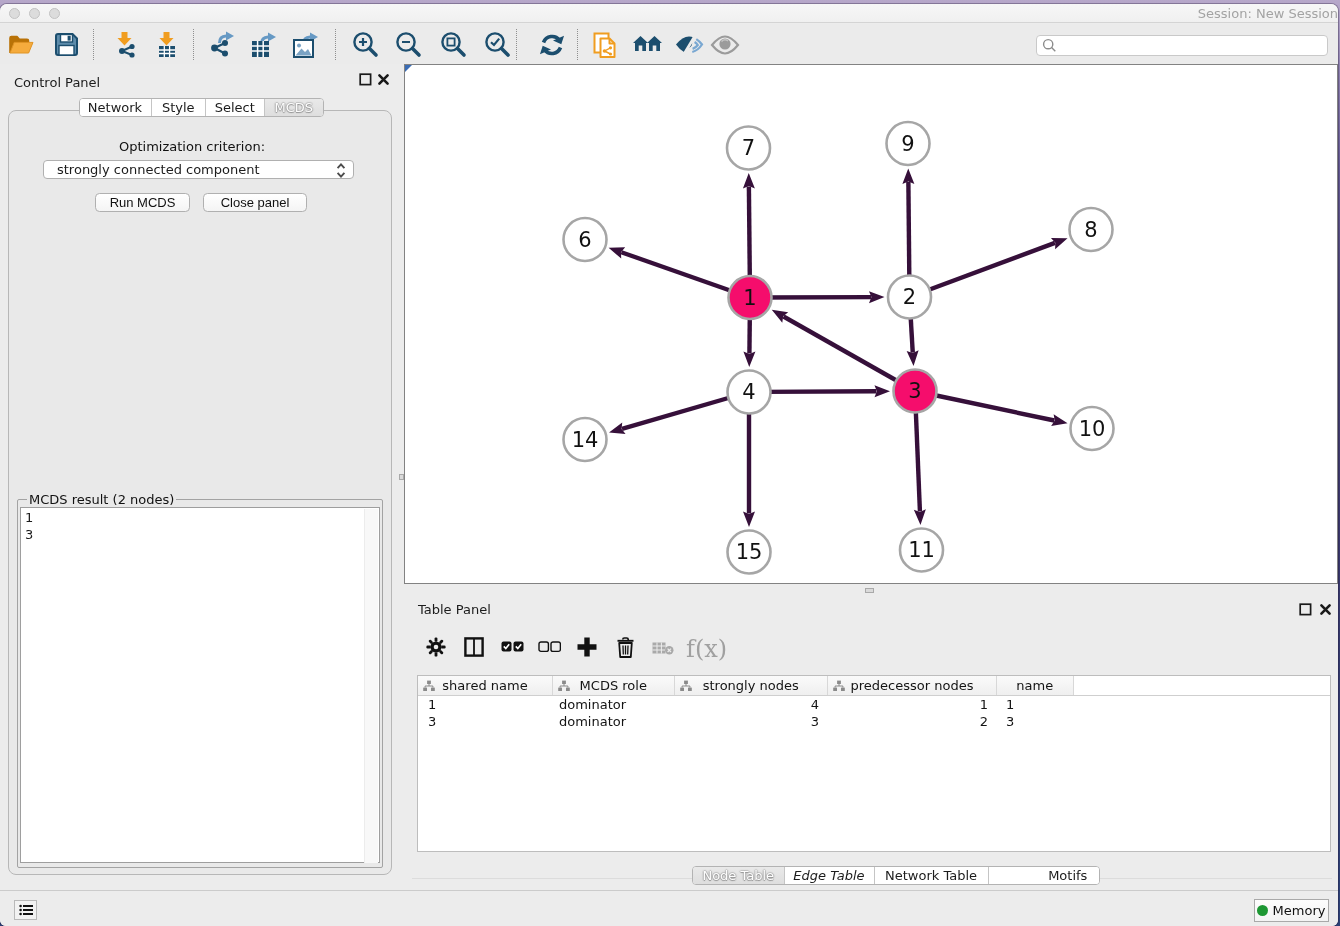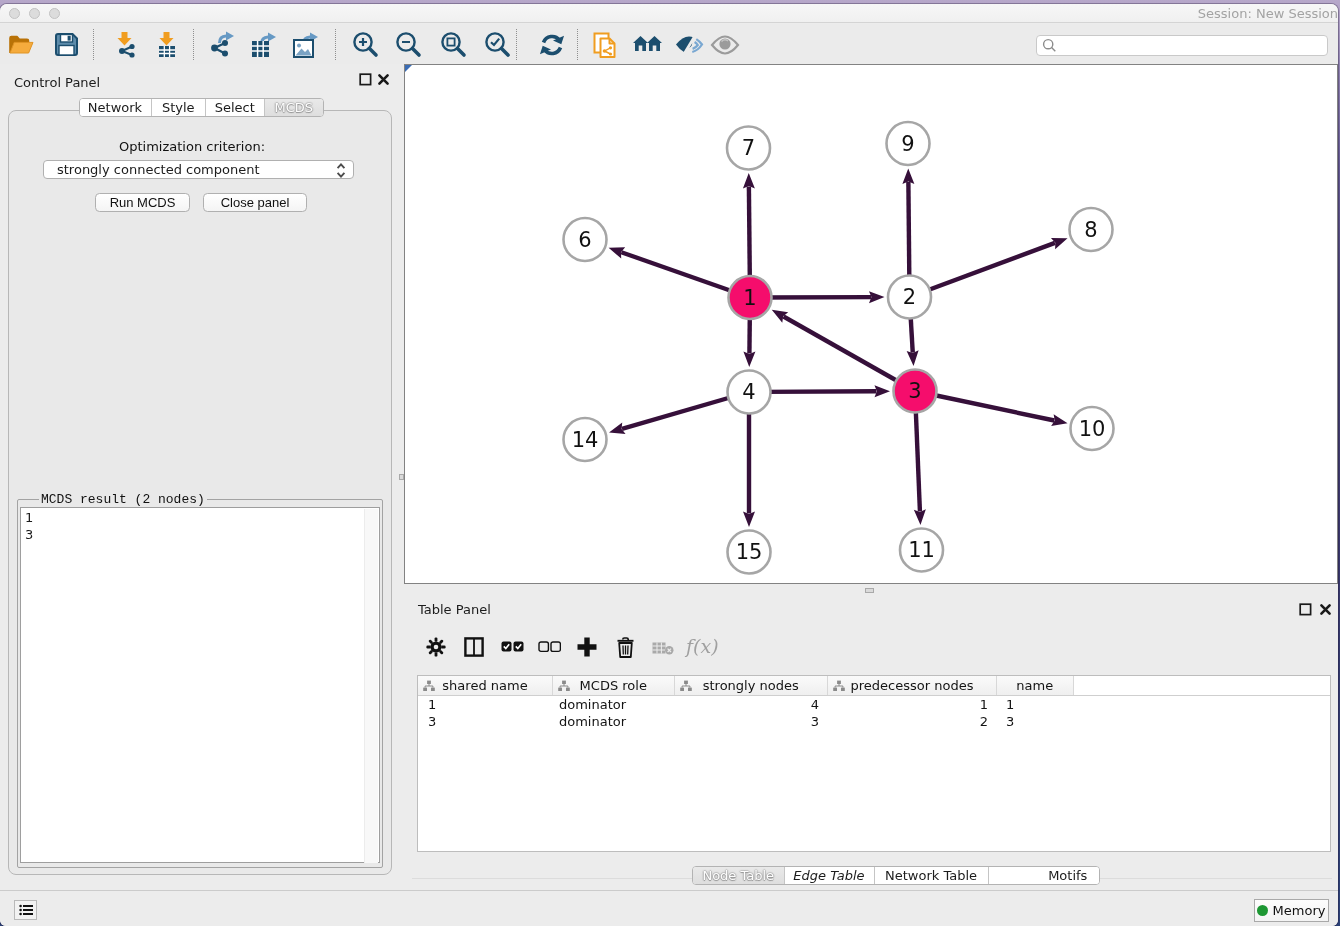--- a/index.html
+++ b/index.html
@@ -48,21 +48,21 @@
   .opt-label { position:absolute; left:0; width:384px; top:74.5px; text-align:center; color:#111; }
   .dropdown { position:absolute; left:43px; top:96px; width:311px; height:19px;
     background:#fff; border:1px solid #b0b0b0; border-radius:4px;
     display:flex; align-items:center; padding-left:13px; font-size:13px; }
   .dd-arrows { position:absolute; right:7px; top:2px; }
   .pushbtn { position:absolute; height:19px; background:linear-gradient(#ffffff,#f4f4f4);
     border:1px solid #b0b0b0; border-radius:4.5px; font-size:13px; color:#111;
     display:flex; align-items:center; justify-content:center; }
   fieldset.resultbox { position:absolute; left:17px; top:428px; width:366px; height:376px;
     border:1px solid #a3a3a3; border-radius:2px; }
-  fieldset.resultbox legend { margin-left:21px; padding:0 2px; font-size:13px; color:#111;font-family:Liberation Mono, monospace; }
+  fieldset.resultbox legend { margin-left:9px; padding:0 2px; font-size:13px; color:#111; }
   .result-text { position:absolute; left:2px; top:0px; width:360px; height:356px;
     background:#fff; border:1px solid #9e9e9e; font-size:13px; line-height:17px;
     padding:1px 0 0 4px; position:relative; }
   .result-scroll { position:absolute; right:1px; top:1px; width:14px; height:354px;
     background:#f8f8f8; border-left:1px solid #ececec; }
   
   .vsplit { position:absolute; left:394px; top:60px; width:10px; height:826px; background:#ececec; }
   .vgrip  { position:absolute; left:399px; top:470px; width:5px; height:6px; background:#dadada; border:1px solid #a9a9a9; }
   .hsplit { position:absolute; left:404px; top:580px; width:934px; height:10px; background:#ececec; }
   .hgrip  { position:absolute; left:865px; top:584px; width:9px; height:5px; background:#dadada; border:1px solid #a9a9a9; }
@@ -458,21 +458,21 @@
       </svg>
     </div>
     <div class="tp-toolicon abs" style="left:248px;top:48px">
       <svg width="22" height="13" viewBox="0 0 22 13">
         <rect x="0.5" y="0.5" width="13" height="11" fill="#a9a9a9"></rect>
         <path d="M0.5 4 H13.5 M0.5 8 H13.5 M5 0.5 V11.5 M9.4 0.5 V11.5" stroke="#ececec" stroke-width="1"></path>
         <circle cx="17.3" cy="8.3" r="4.2" fill="#a9a9a9"></circle>
         <path d="M15.6 6.6 L19 10 M19 6.6 L15.6 10" stroke="#ececec" stroke-width="1.3"></path>
       </svg>
     </div>
-    <div class="tp-toolicon abs" style="left:282px;top:41px;font-family:'DejaVu Serif','Liberation Serif',serif;font-style:italic;font-size:19px;color:#a0a0a0">f(x)</div>
+    <div class="tp-toolicon abs" style="left:282px;top:41px;font-family:'DejaVu Serif','Liberation Serif',serif;font-size:24px;color:#a0a0a0">f(x)</div>
 
     <div class="ntable">
       <div class="ntable-header" id="ntable-header">
           <div class="th-cell" style="width: 135px;">
             <svg class="th-icon" width="12" height="12" viewBox="0 0 12 12">
               <g fill="#8a8a8a">
                 <rect x="4.1" y="0.6" width="3.8" height="3.4"></rect>
                 <rect x="0.2" y="7.6" width="3.8" height="3.4"></rect>
                 <rect x="8" y="7.6" width="3.8" height="3.4"></rect>
                 <path d="M6 4 V6 M2.1 7.6 V6 H9.9 V7.6" stroke="#8a8a8a" fill="none" stroke-width="1"></path>

